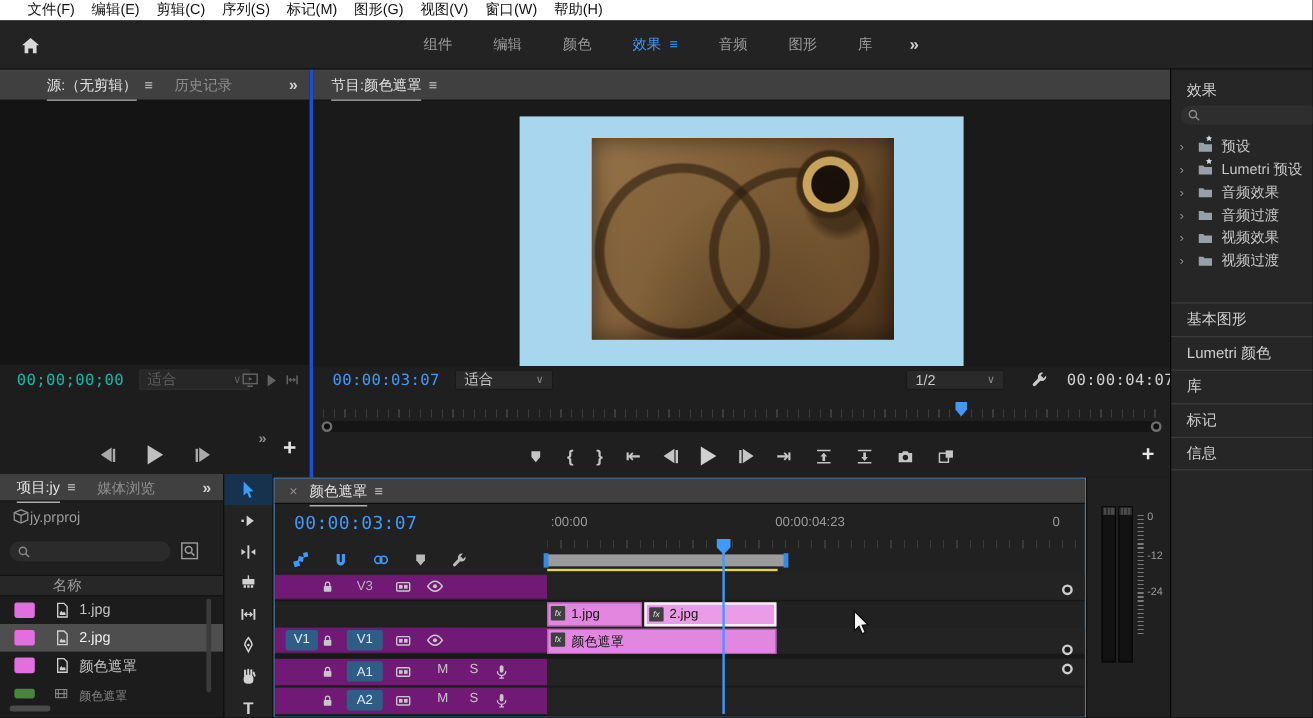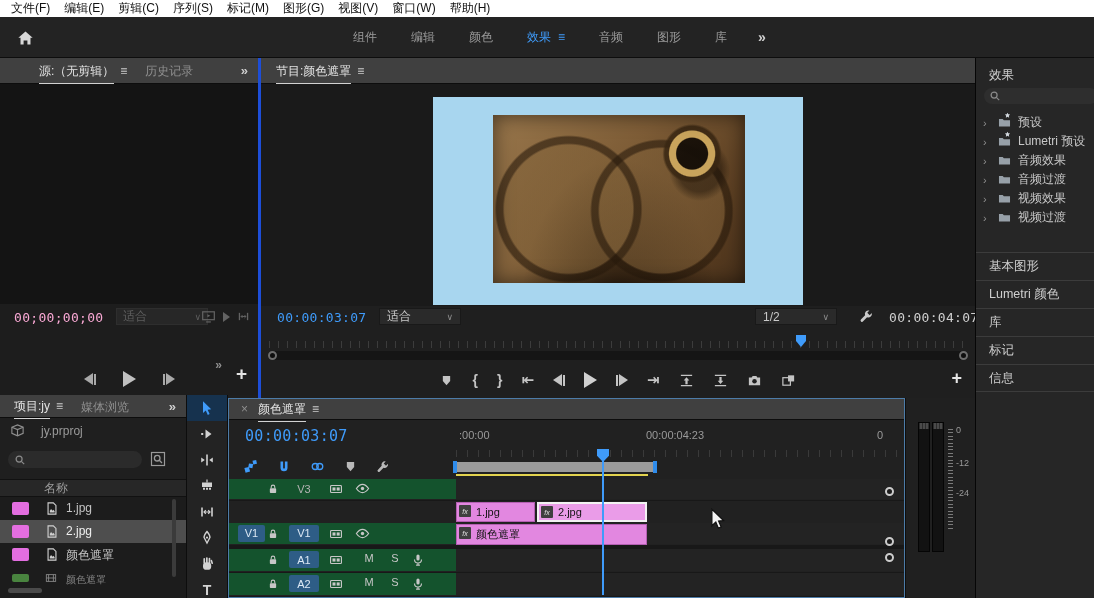--- a/index.html
+++ b/index.html
@@ -4,21 +4,21 @@
 <style>
 *{margin:0;padding:0;box-sizing:border-box}
 html,body{background:#0c0c0c}
 #app{position:relative;width:1094px;height:598px;overflow:hidden;background:#1e1e1e;
   font-family:"Liberation Sans","DejaVu Sans",sans-serif;color:#c8c8c8;font-size:12px;-webkit-font-smoothing:antialiased}
 .mono{font-family:"DejaVu Sans Mono","Liberation Mono",monospace;letter-spacing:.3px}
 svg.ic{display:block}
 
 
 #menubar{position:absolute;left:0;top:0;width:1094px;height:17px;background:#ffffff;color:#111;
-  display:flex;align-items:center;padding-left:4px;font-size:12px}
+  display:flex;align-items:center;padding-left:16px;font-size:12px}
 #menubar .mi{padding:0 7px;height:17px;line-height:17px;cursor:default}
 
 
 #hdr{position:absolute;left:0;top:17px;width:1094px;height:41px;background:#232323;border-bottom:1px solid #0d0d0d}
 #home{position:absolute;left:13px;top:9px;width:24px;height:24px;display:flex;align-items:center;justify-content:center;color:#d8d8d8}
 #wsrow{position:absolute;left:336px;top:0;height:100%;display:flex;align-items:center;color:#9a9a9a}
 #wsrow .ws{padding:0 17px;display:flex;align-items:center;gap:7px}
 #wsrow .ws.active{color:#3f9bfa}
 #wsrow .ovf{color:#cfcfcf;font-size:14px;font-weight:bold;padding:0 14px}
 
@@ -28,40 +28,40 @@
 .tab .lbl{padding:5px 0 3px}
 .tab.active{color:#e2e2e2}
 .tab.active .lbl{border-bottom:1px solid #d2d2d2}
 .pmenu{font-size:12px;opacity:.85}
 .ovfbtn{margin-left:auto;padding:0 10px;color:#cfcfcf;font-weight:bold;font-size:13px}
 
 
 #src{position:absolute;left:0;top:58px;width:258px;height:337px;background:#1d1d1d}
 #src .tabs{padding-left:30px}
 #src-view{position:absolute;left:0;top:26px;right:0;height:220px;background:#141414}
-#src-tc{position:absolute;left:14px;top:252px;color:#f9a8d4;font-size:13px}
+#src-tc{position:absolute;left:14px;top:252px;color:#14b8a6;font-size:13px}
 #src-fit{position:absolute;left:116px;top:250px;width:92px;height:17px;background:#272727;border:1px solid #2e2e2e;
   color:#5e5e5e;display:flex;align-items:center;padding:0 6px;gap:4px}
 #src-fit .cv{margin-left:auto;font-size:9px}
 #src-dimicons{position:absolute;right:8px;top:251px;display:flex;gap:7px;color:#636363;align-items:center}
 #src-trans{position:absolute;left:0;right:0;top:306px;height:30px;display:flex;align-items:center;justify-content:center;gap:27px;color:#a9a9a9}
 #src-more{position:absolute;right:36px;top:300px;color:#8f8f8f;font-weight:bold}
 #src-plus{position:absolute;right:11px;top:305px;color:#e3e3e3;font-size:19px;font-weight:bold}
 
 
 .stepbtn{display:flex;align-items:center;gap:1px;color:inherit}
 .vbar{width:2px;height:11px;background:currentColor}
 .tri-l{width:0;height:0;border-right:9px solid currentColor;border-top:6px solid transparent;border-bottom:6px solid transparent}
 .tri-r{width:0;height:0;border-left:9px solid currentColor;border-top:6px solid transparent;border-bottom:6px solid transparent}
 .playtri{width:0;height:0;border-left:13px solid currentColor;border-top:8px solid transparent;border-bottom:8px solid transparent}
 
 
 #proj{position:absolute;left:0;top:395px;width:186px;height:203px;background:#1f1f1f}
 #proj .tabs{height:23px;padding-left:5px}
-#proj-bin{position:absolute;left:10px;top:28px;display:flex;align-items:center;gap:16px;color:#9a9a9a}
+#proj-bin{position:absolute;left:10px;top:28px;display:flex;align-items:center;gap:0;color:#9a9a9a}
 #proj-search{position:absolute;left:8px;top:56px;width:134px;height:17px;background:#2b2b2b;border-radius:9px;display:flex;align-items:center;padding:0 6px;color:#8a8a8a}
 #proj-findbin{position:absolute;left:150px;top:56px;width:17px;height:17px;color:#9a9a9a}
 #proj-list{position:absolute;left:0;top:84px;right:0;bottom:0;background:#1c1c1c}
 #proj-colhdr{height:18px;background:#272727;border-top:1px solid #111;border-bottom:1px solid #111;color:#9c9c9c;display:flex;align-items:center;padding-left:44px}
 .prow{position:relative;height:23px;display:flex;align-items:center;color:#c4c4c4}
 .prow.sel{background:#4e4e4e;color:#efefef}
 .prow .swatch{position:absolute;left:12px;top:5px;width:17px;height:13px;border-radius:2px}
 .prow .ficon{position:absolute;left:45px;top:4px;color:#cfcfcf}
 .prow .fname{position:absolute;left:66px;top:4px}
 #proj-vscroll{position:absolute;right:10px;top:104px;width:4px;height:78px;background:#3b3b3b;border-radius:2px}
@@ -116,21 +116,21 @@
  background:repeating-linear-gradient(90deg,#3a3a3a 0 1px,transparent 1px 11px);background-size:100% 7px;background-position:0 100%;background-repeat:no-repeat}
 #tl-ruler .rl{position:absolute;top:6px;font-size:11px}
 #tl-workbar{position:absolute;left:227px;top:63px;width:198px;height:10px;background:#9b9b9b}
 #tl-workbar::before,#tl-workbar::after{content:"";position:absolute;top:-1px;width:4px;height:12px;background:#2f8ceb}
 #tl-workbar::before{left:-3px}#tl-workbar::after{right:-3px}
 #tl-yellow{position:absolute;left:227px;top:75px;width:192px;height:2px;background:#e3d34f}
 #tl-phhead{position:absolute;left:368px;top:50px;width:12px;height:13px;background:#3f9bfa;clip-path:polygon(0 0,100% 0,100% 52%,50% 100%,0 52%);z-index:6}
 #tl-phline{position:absolute;left:373px;top:60px;bottom:2px;width:2px;background:#3f9bfa;z-index:5}
 #tracks{position:absolute;left:0;top:80px;right:0;bottom:0}
 .trow{position:absolute;left:0;right:0}
-.thdr{position:absolute;left:0;top:0;bottom:1px;width:227px;background:#14532d}
+.thdr{position:absolute;left:0;top:0;bottom:1px;width:227px;background:#701a75}
 .tlane{position:absolute;left:227px;right:0;top:0;bottom:1px;background:#232323}
 .trow{border-bottom:1px solid #181818}
 .tlock{position:absolute;left:38px;top:50%;margin-top:-6px;color:#c7c7c7}
 .tbadge{position:absolute;left:60px;top:50%;margin-top:-9px;width:30px;height:17px;display:flex;align-items:center;justify-content:center;font-size:11px;color:#b3b3b3}
 .tbadge.on{background:#2e5d86;color:#dcE9f5;border-radius:2px}
 .tpatch{position:absolute;left:100px;top:50%;margin-top:-7px;color:#c7c7c7}
 .teye{position:absolute;left:126px;top:50%;margin-top:-8px;color:#c7c7c7}
 .tms{position:absolute;top:50%;margin-top:-8px;width:16px;text-align:center;font-size:11px;color:#c7c7c7}
 .tmic{position:absolute;left:182px;top:50%;margin-top:-7px;color:#c7c7c7}
 #srcpatch{position:absolute;left:9px;top:50%;margin-top:-9px;width:27px;height:17px;background:#2e5d86;color:#dce9f5;

